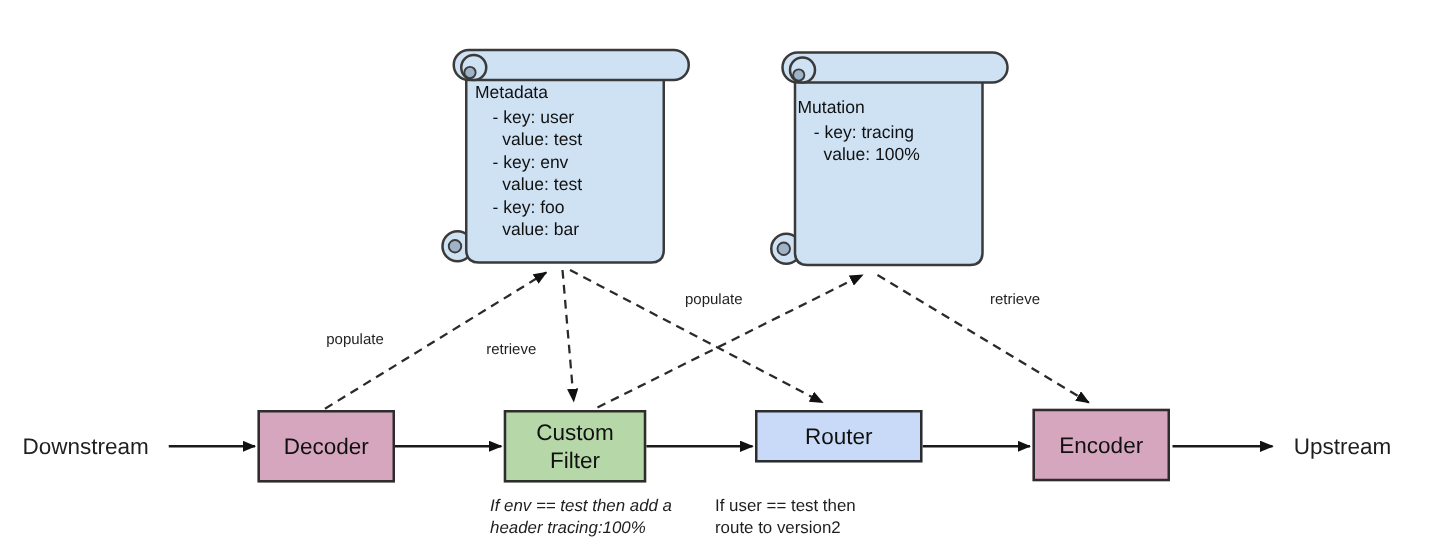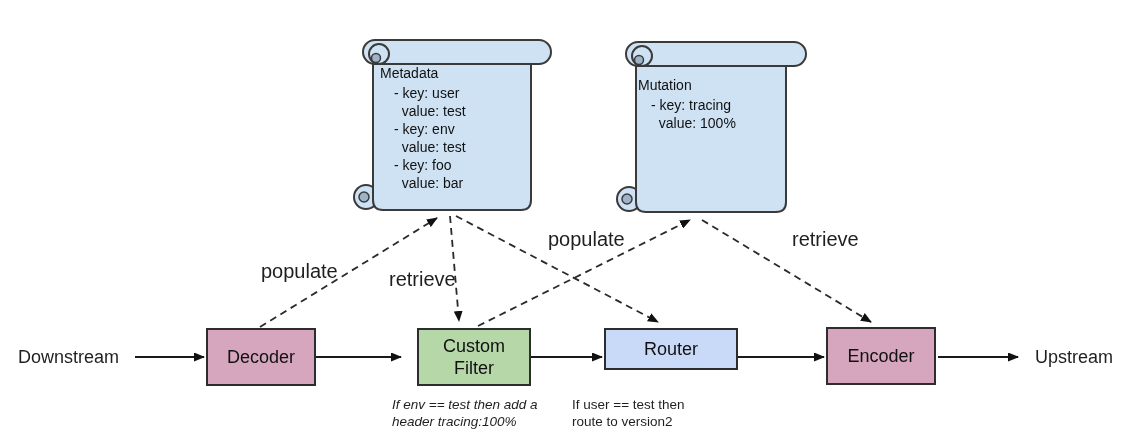--- a/index.html
+++ b/index.html
@@ -23,21 +23,21 @@
     border:2px solid #2d2d2d;
     display:flex;align-items:center;justify-content:center;
     text-align:center;
     font-size:18px;line-height:1.25;
     color:#111;
     box-sizing:border-box;
     padding:0 12px;
   }
   .edge-label{
     position:absolute;
-    font-size:20px;line-height:18px;
+    font-size:12px;line-height:18px;
     color:#1f1f1f;
     white-space:nowrap;
   }
   .scroll-title{
     position:absolute;
     font-size:14px;line-height:18px;
     color:#111;
     white-space:pre;
   }
   .scroll-body{
@@ -99,21 +99,21 @@
       <line x1="702" y1="220" x2="871" y2="322" marker-end="url(#ah)"></line>
     </g>
   </svg>
 
   <div class="abs endpoint" style="left:8px; top:347px;margin-left:10px;">Downstream</div>
   <div class="abs endpoint" style="left:1035px; top:347px;">Upstream</div>
 
   <div class="node" style="left: 206px; top: 328px; width: 110px; height: 58px; background-color: rgb(213, 166, 189);">
     <span>Decoder</span>
   </div>
-  <div class="node" style="left: 417px; top: 328px; width: 114px; height: 58px; background-color: rgb(182, 215, 168);">
+  <div class="node" style="left: 403px; top: 328px; width: 114px; height: 58px; background-color: rgb(182, 215, 168);">
     <span>Custom Filter</span>
   </div>
   <div class="node" style="left: 604px; top: 328px; width: 134px; height: 42px; background-color: rgb(201, 218, 248);">
     <span>Router</span>
   </div>
   <div class="node" style="left: 826px; top: 327px; width: 110px; height: 58px; background-color: rgb(213, 166, 189);">
     <span>Encoder</span>
   </div>
 
   <div class="scroll-title" style="left:380px; top:64px;">Metadata</div>

